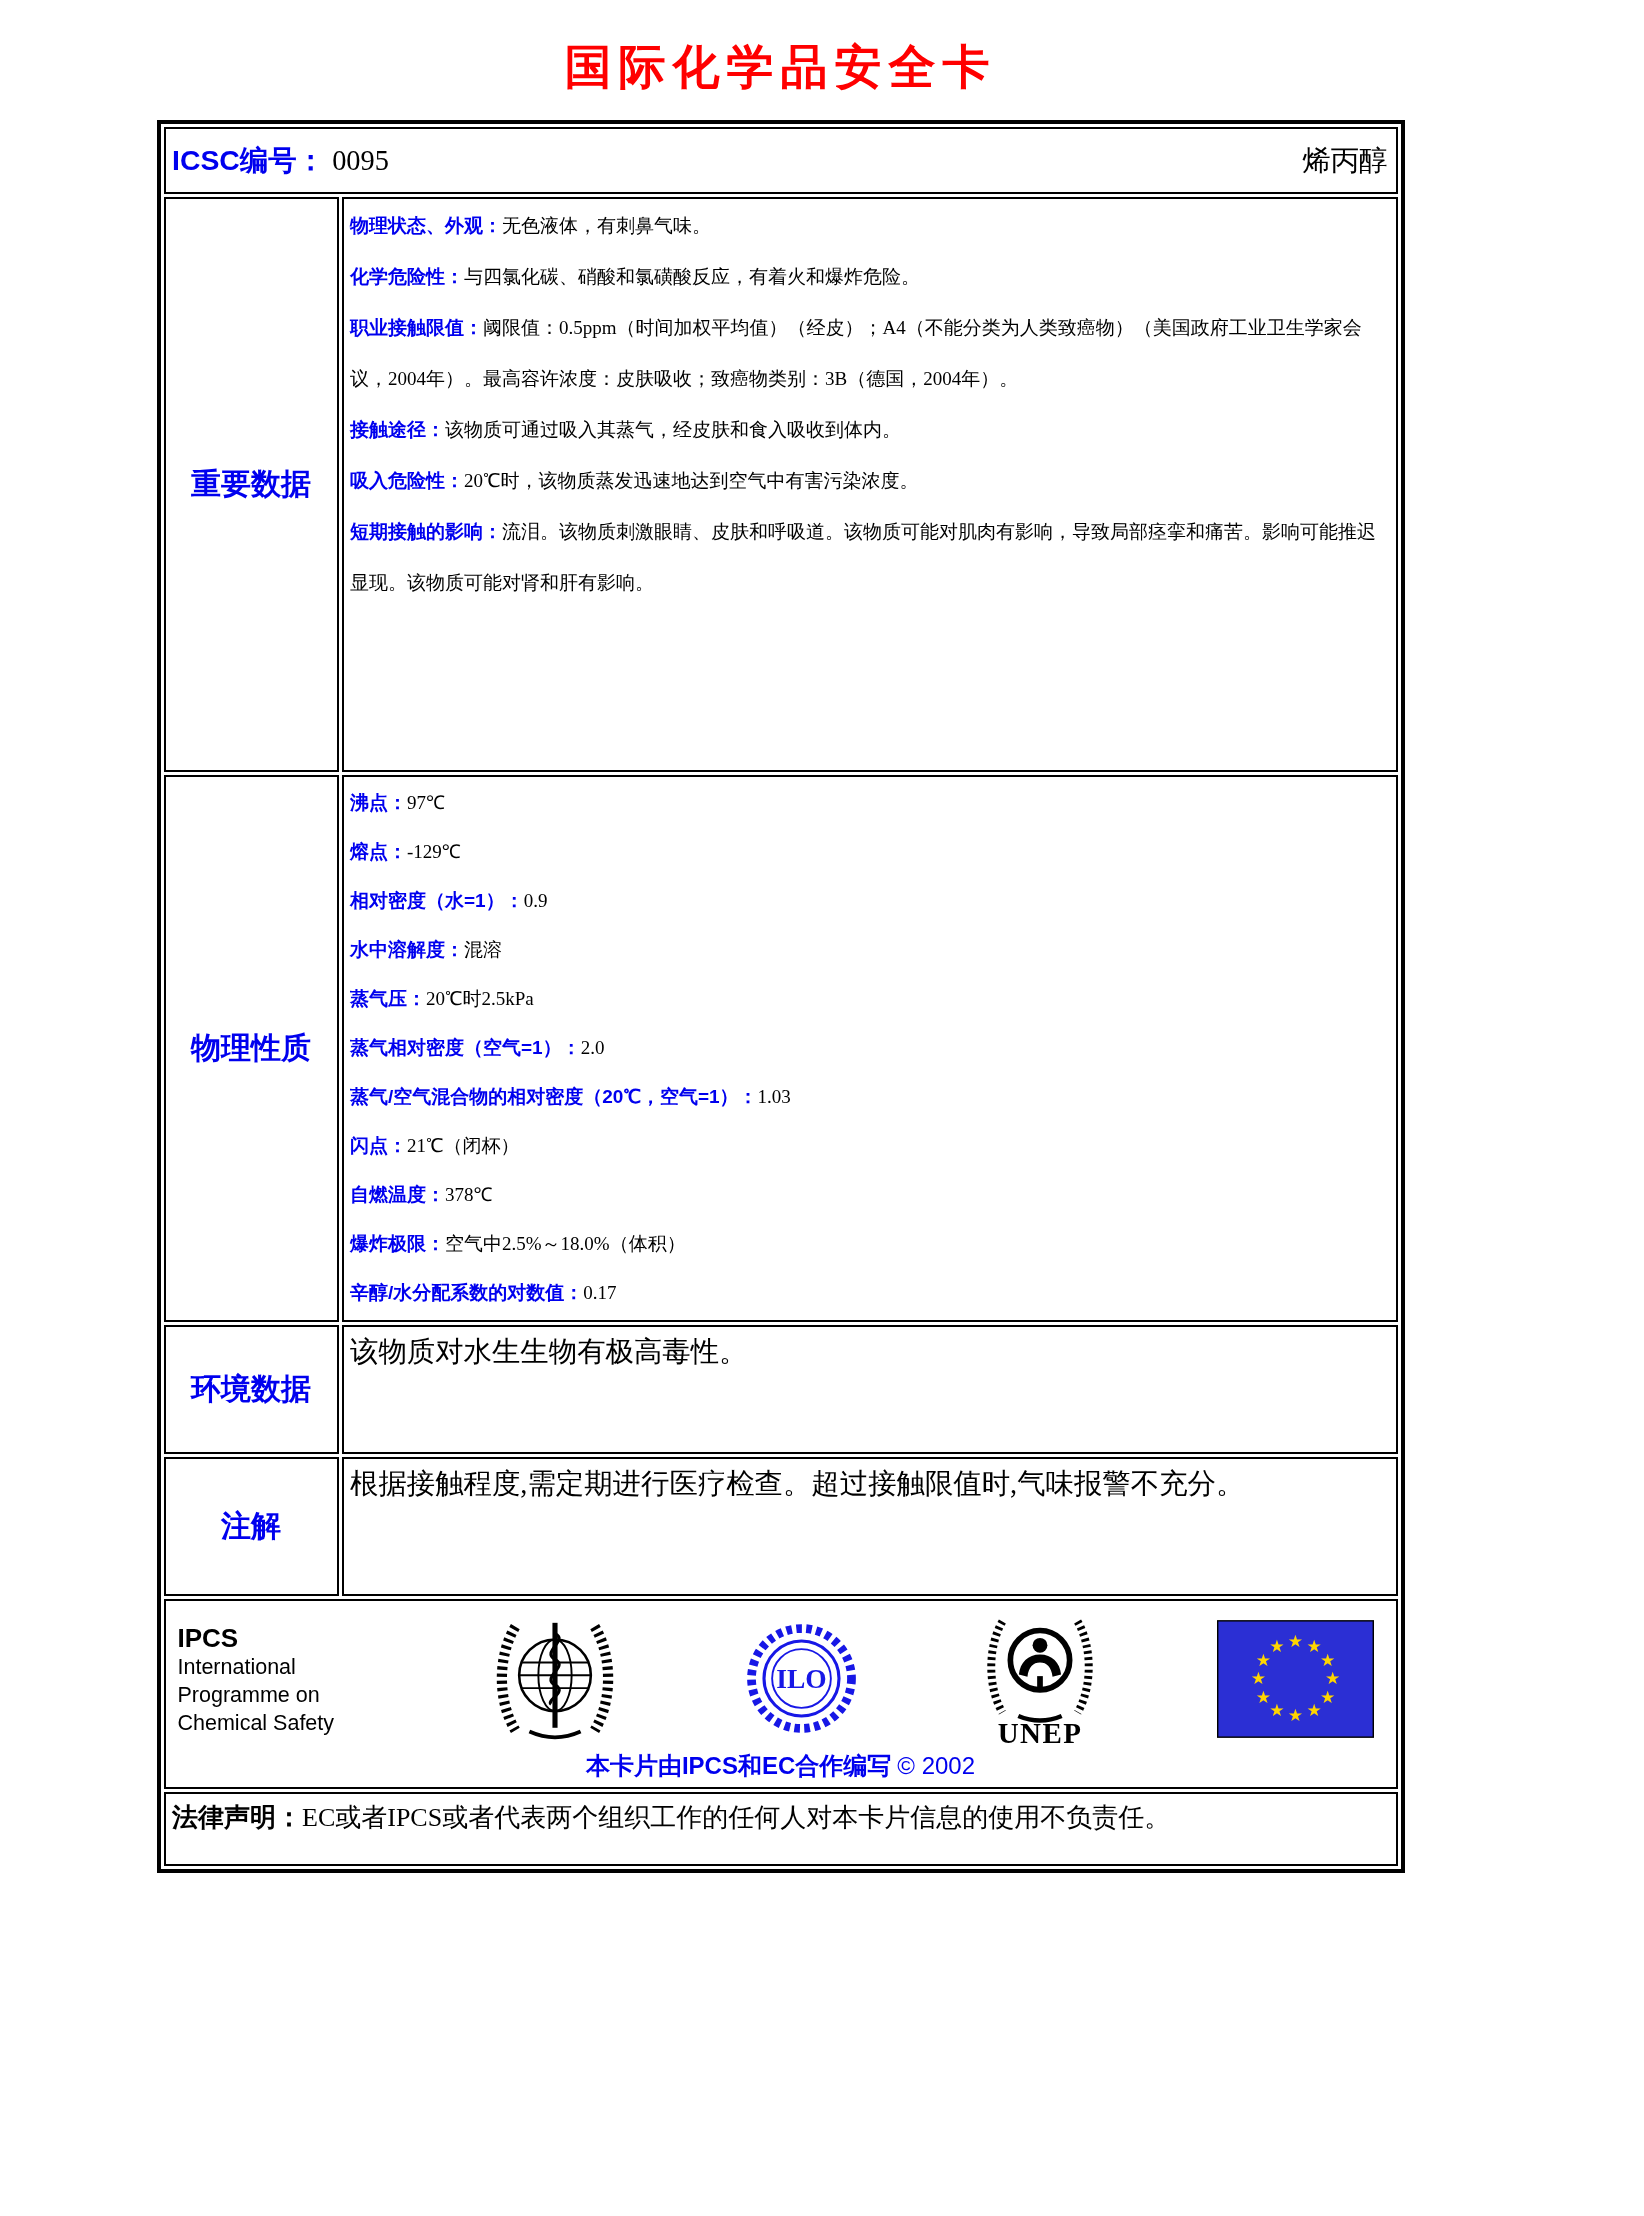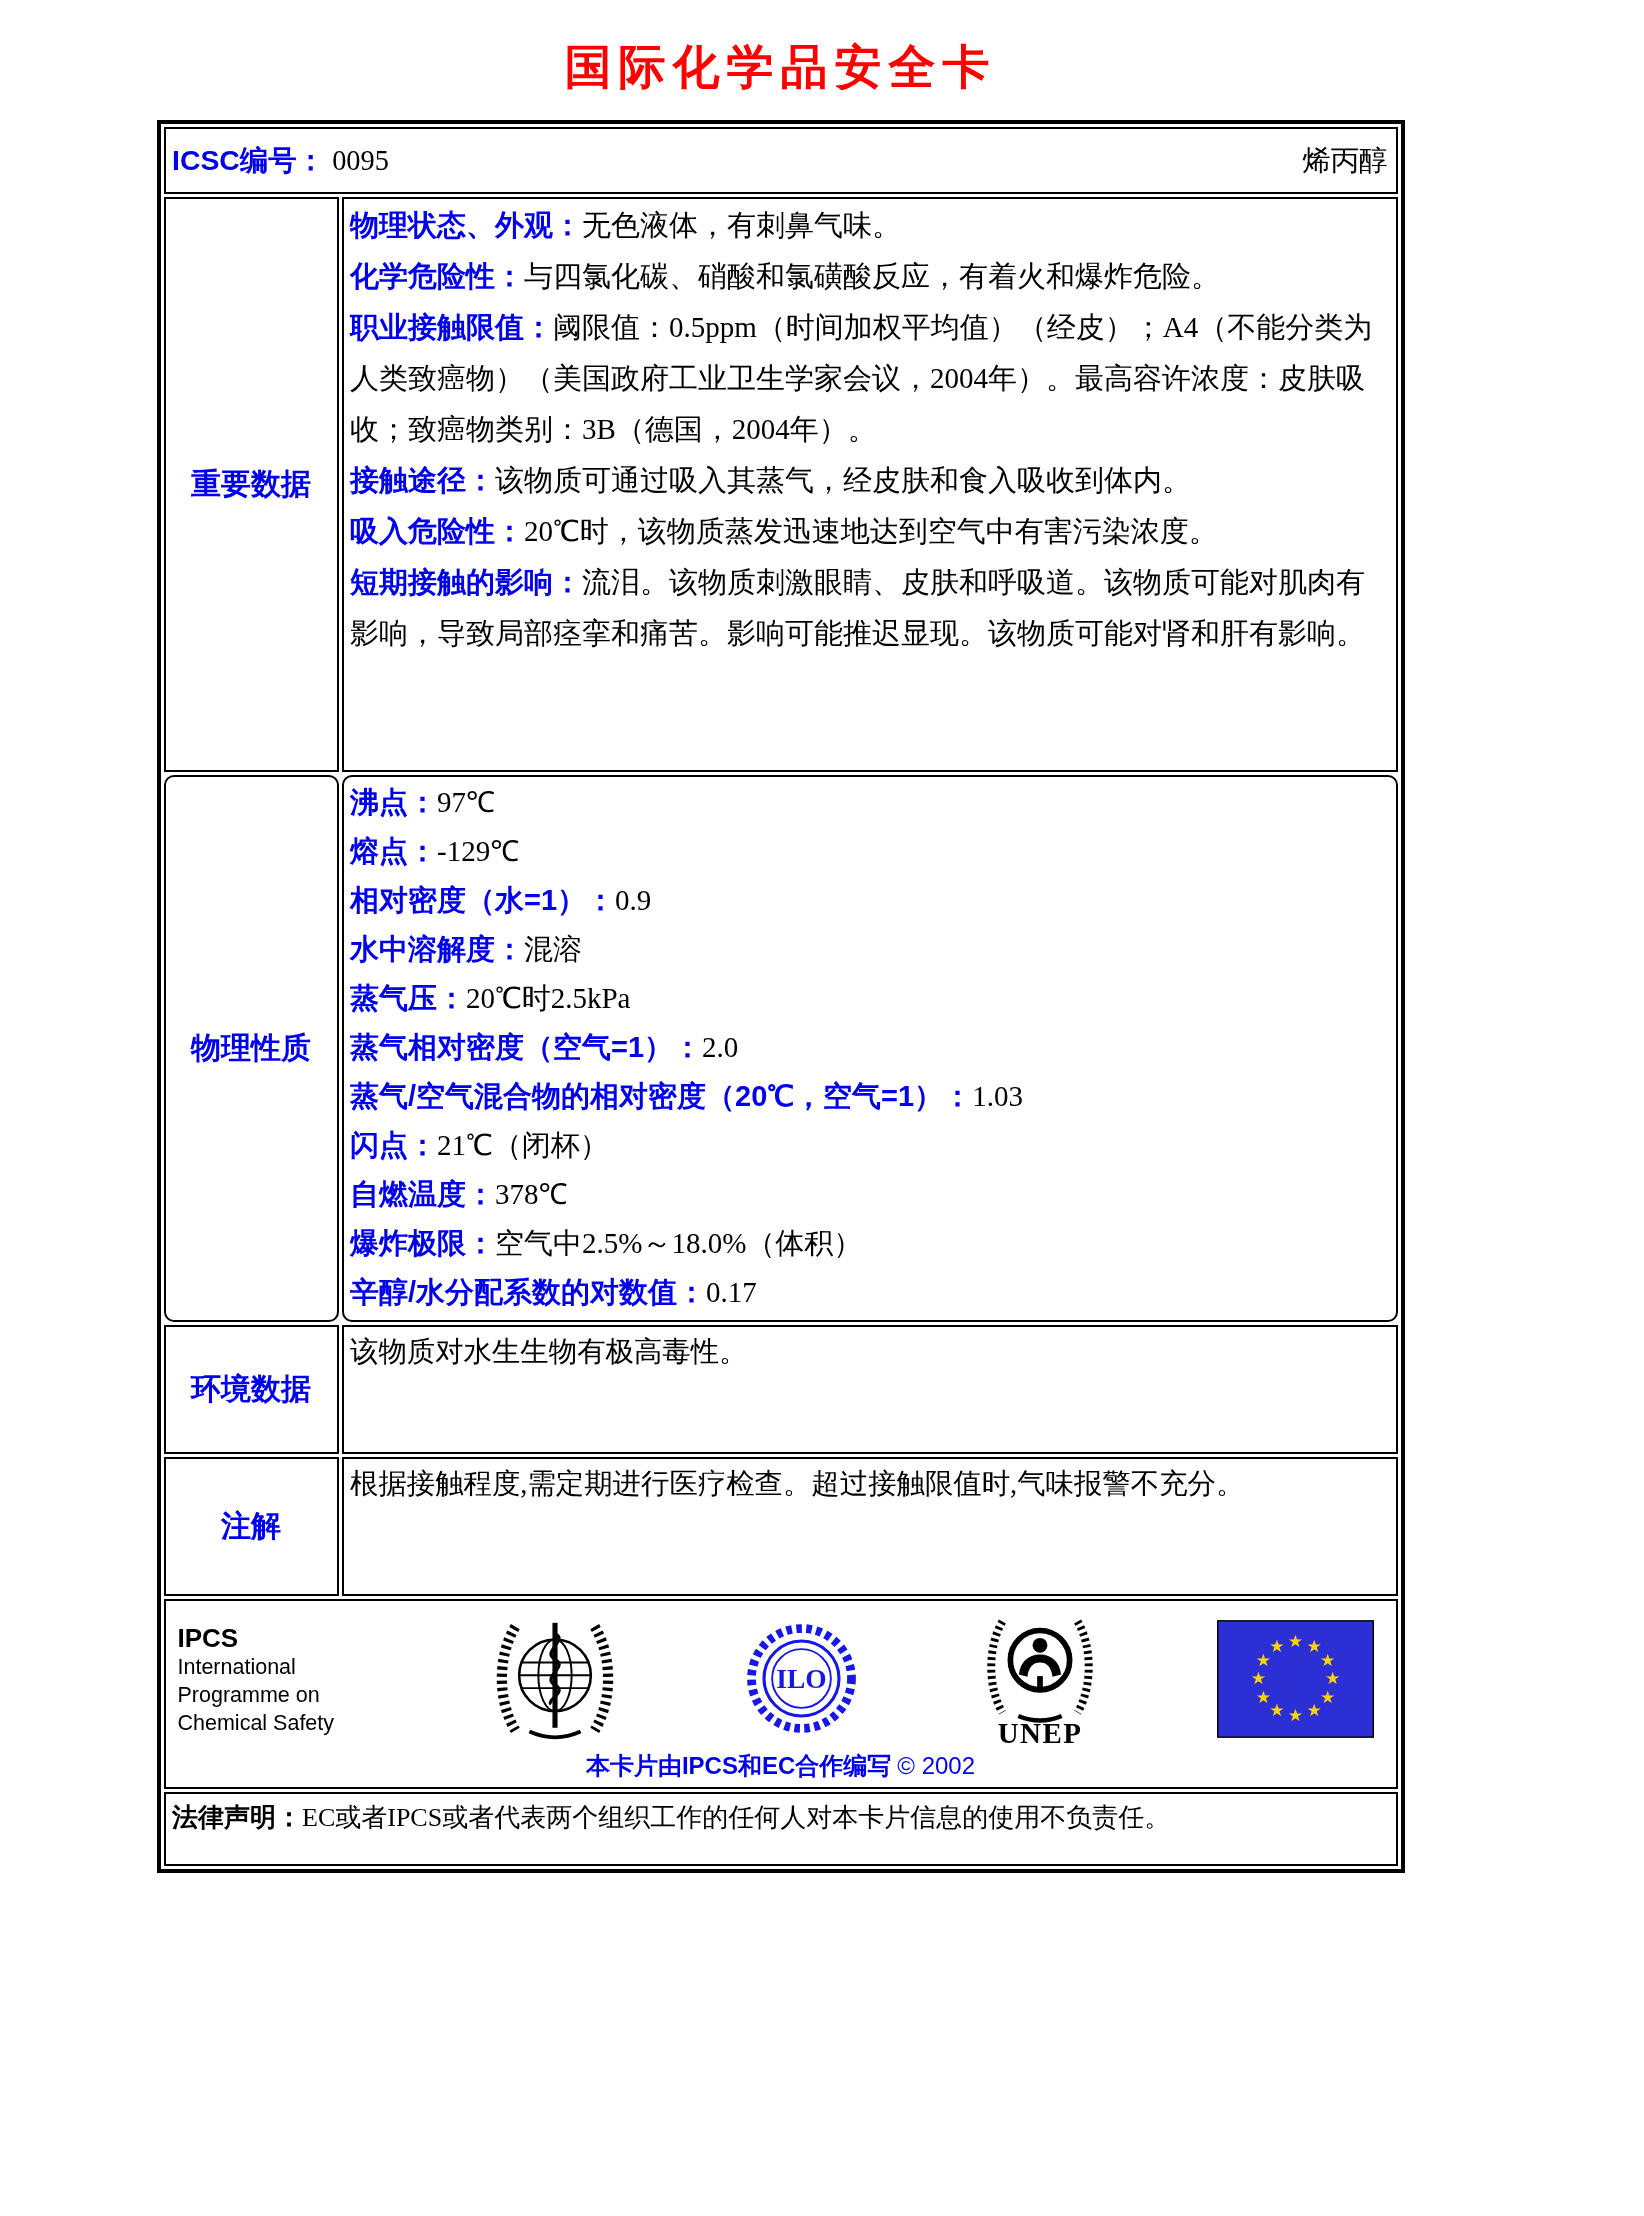--- a/index.html
+++ b/index.html
@@ -10,27 +10,27 @@
   table.grid{width:100%;border-collapse:separate;border-spacing:3.5px;table-layout:fixed;}
   table.grid td{border:2.1px solid #000;vertical-align:top;overflow:hidden;}
   col.c-label{width:175px;}
   .lbl-cell{vertical-align:middle !important;text-align:center;}
   .lbl{font-family:"Liberation Sans",sans-serif;font-weight:bold;font-size:30px;color:#0000ee;}
   .k{font-family:"Liberation Sans",sans-serif;font-weight:bold;color:#0000ee;}
   .v{font-family:"Liberation Serif",serif;color:#000;}
   .hdr-cell{height:61px;vertical-align:middle !important;}
   .hdr{display:flex;justify-content:space-between;align-items:center;padding:0 7px 0 5.5px;font-size:28.4px;}
   .imp-cell{height:569px;}
-  .phy-cell{height:541px;border-radius:10px;}
+  .phy-cell{height:541px;}
   .env-cell{height:123px;}
   .note-cell{height:133px;}
   .add-cell{height:54px;vertical-align:middle !important;}
   .logos-cell{height:175px;vertical-align:middle !important;}
   .legal-cell{height:68px;}
-  .kv{margin:0;padding:0 7px 0 5.5px;font-size:29px;line-height:51px;word-break:break-all;overflow-wrap:break-word;}
+  .kv{margin:0;padding:0 7px 0 5.5px;font-size:19px;line-height:51px;word-break:break-all;overflow-wrap:break-word;}
   .phy-cell .kv{line-height:49px;}
   .plain{margin:0;padding:2.8px 7px 0 5.5px;font-size:28.4px;line-height:42px;word-break:break-all;}
   .add-line{padding:0 7px 0 5.5px;font-size:28.4px;}
   .logos-wrap{display:flex;flex-direction:column;height:100%;justify-content:space-between;padding:8.3px 0 4.2px;box-sizing:border-box;}
   .logos-row{display:flex;align-items:center;justify-content:space-between;padding:0 21px 0 11px;}
   .ipcs-block{font-family:"Liberation Sans",sans-serif;color:#000;width:194px;}
   .ipcs-title{font-size:26px;font-weight:bold;line-height:30.5px;}
   .ipcs-line{font-size:21.5px;line-height:28px;}
   .unep-block{text-align:center;}
   .unep-text{font-family:"Liberation Serif",serif;font-weight:bold;font-size:29px;letter-spacing:1.4px;margin-top:-9.7px;}

